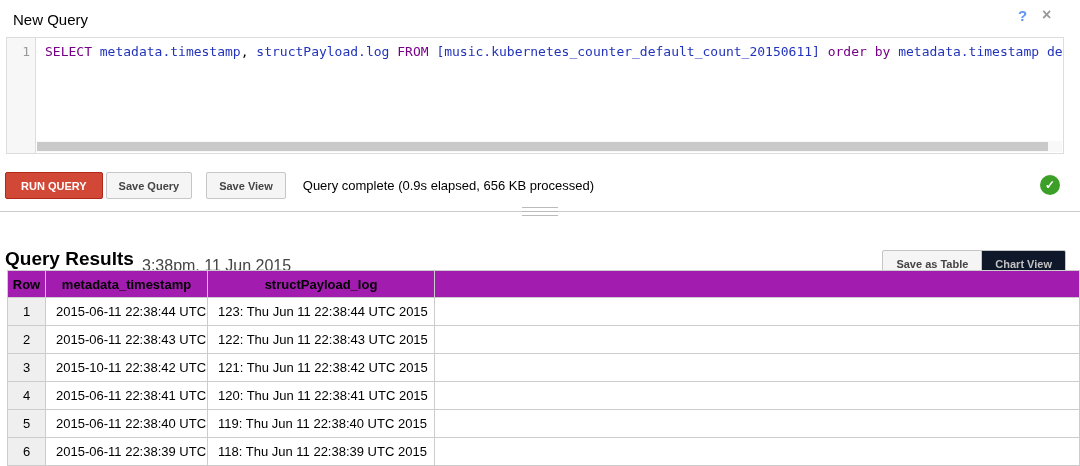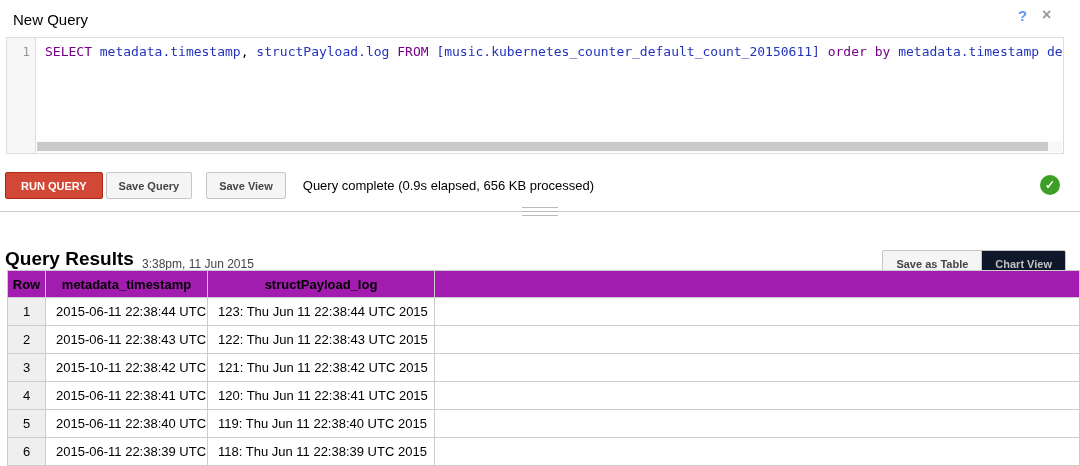--- a/index.html
+++ b/index.html
@@ -34,21 +34,21 @@
                background:var(--success-green);color:#fff;text-align:center;line-height:20px;
                font-size:12px;font-weight:bold;cursor:pointer;}
   
   .splitter{position:absolute;left:0;right:0;top:211px;height:1px;background:#ccc;}
   .grip{position:absolute;left:50%;top:-6px;transform:translateX(-50%);width:36px;height:13px;background:#fff;
         display:flex;flex-direction:column;justify-content:space-between;padding:2px 0;box-sizing:border-box;cursor:row-resize;}
   .grip i{display:block;height:1px;background:#bbb;}
   
   .results-head{position:absolute;left:5px;top:216px;right:14px;height:34px;margin-top:28px;}
   .results-title{position:absolute;left:0;top:4px;margin:0;font-size:19px;font-weight:bold;color:#000;}
-  .results-ts{position:absolute;left:137px;top:13px;font-size:12px;color:#444;}
+  .results-ts{position:absolute;left:137px;top:13px;font-size:16px;color:#444;}
   .rbtns{position:absolute;right:0;top:6px;display:flex;}
   .rbtns .btn{border-radius:0;margin-left:-1px;padding:0 13px;}
   .rbtns .btn:first-child{border-radius:2px 0 0 2px;margin-left:0;}
   .rbtns .btn:last-child{border-radius:0 2px 2px 0;}
   .btn-disabled{background:#0f172a;color:#c2c2c2;cursor:default;}
   
   .grid{position:absolute;left:7px;top:270px;width:1073px;border-collapse:collapse;table-layout:fixed;
         font-size:13px;color:#000;}
   .grid th,.grid td{border:1px solid #ccc;overflow:hidden;white-space:nowrap;}
   .grid th{background:#a21caf;font-weight:bold;height:26px;text-align:center;padding:0;}

